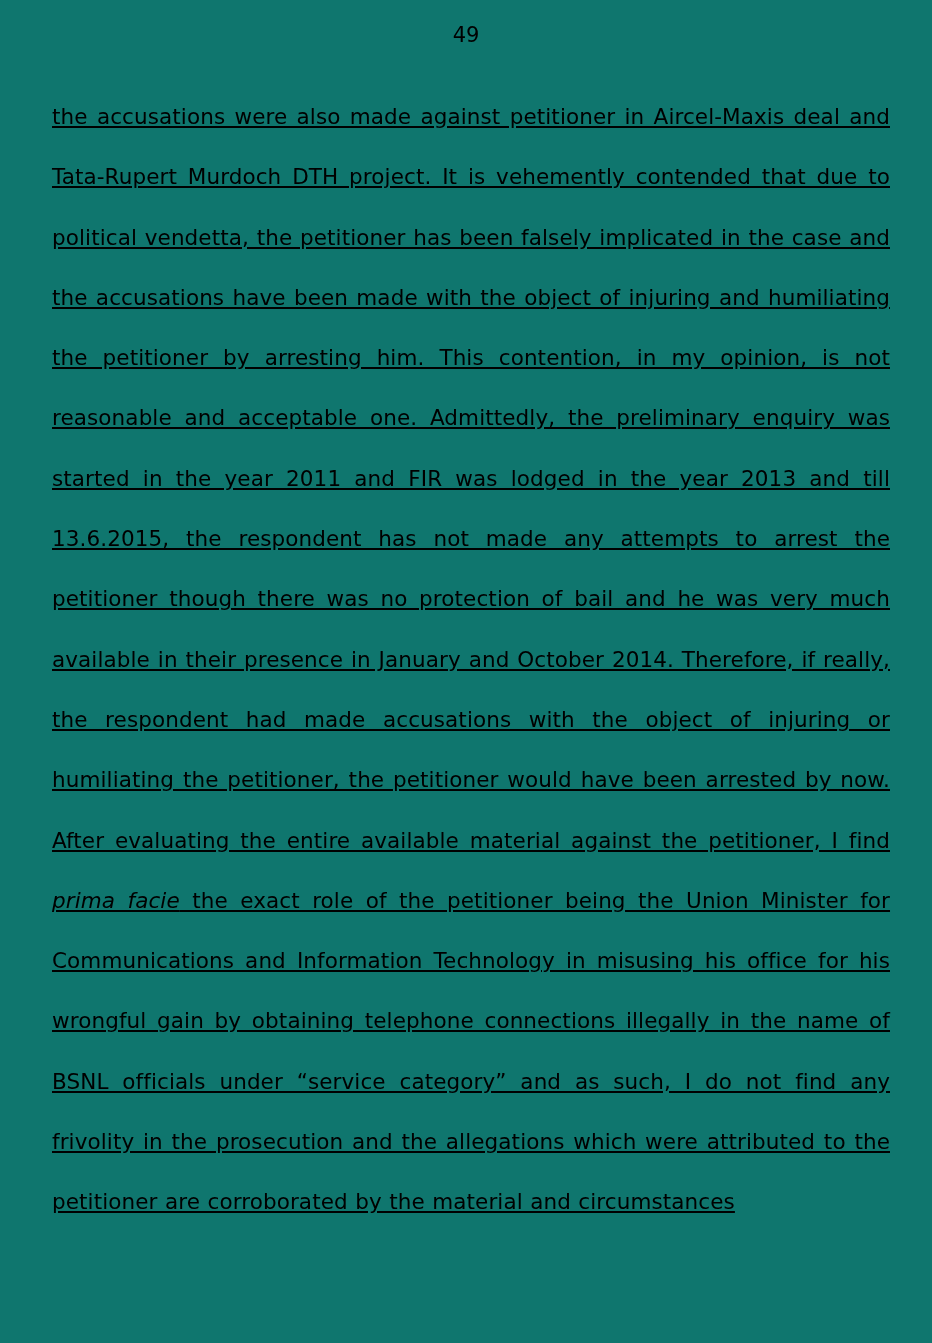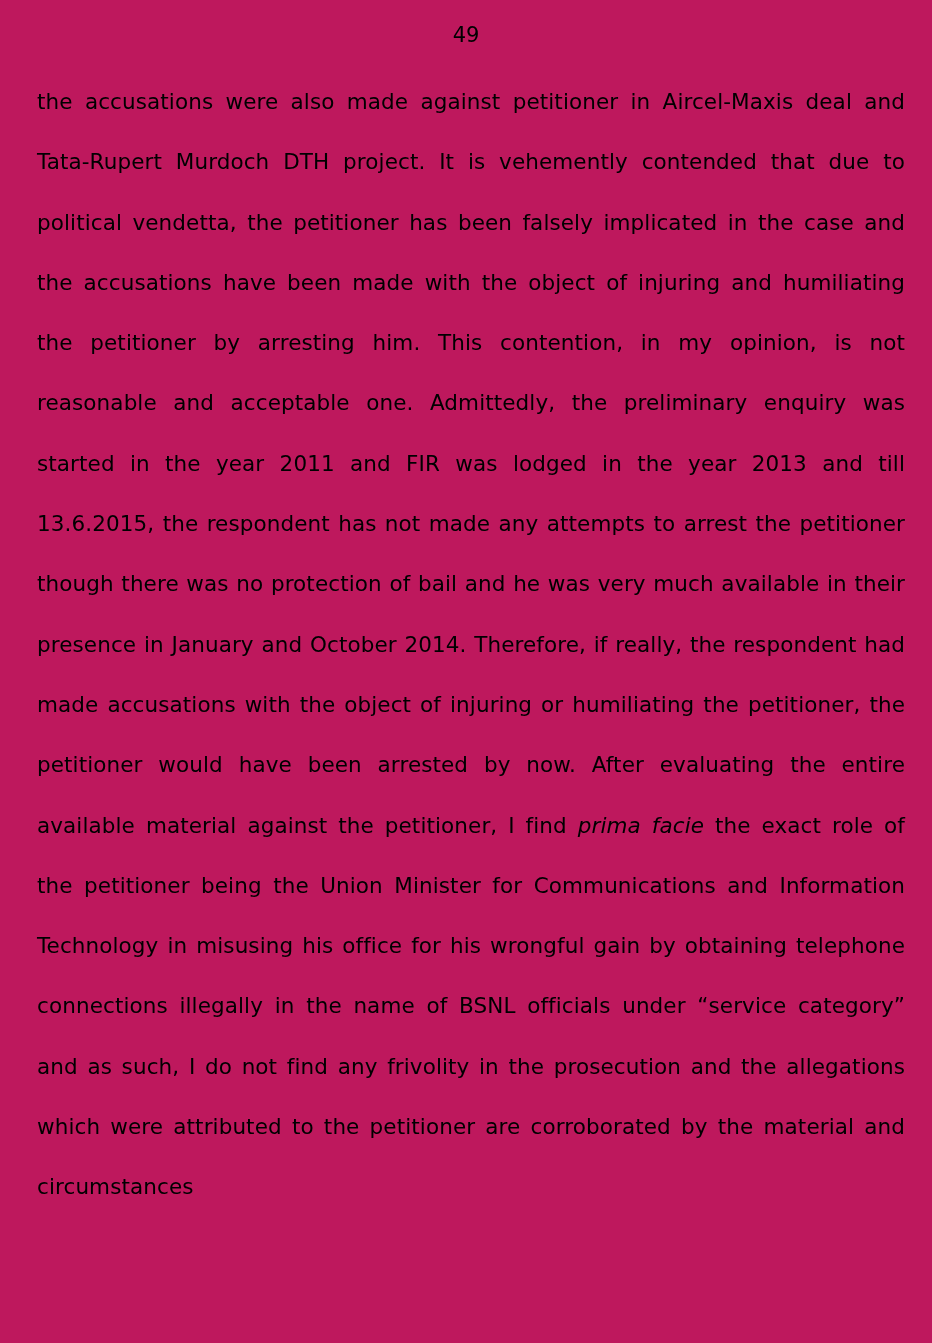--- a/index.html
+++ b/index.html
@@ -9,21 +9,21 @@
   }
   body {
     font-family: "DejaVu Sans", sans-serif;
     color: #000000;
   }
   .page {
     position: relative;
     width: 932px;
     height: 1343px;
     margin: 0 auto;
-    background: #be185d;
+    background: #0f766e;
     box-sizing: border-box;
     overflow: hidden;
   }
   .page-number {
     position: absolute;
     top: 22px;
     left: 0;
     width: 932px;
     text-align: center;
     font-size: 21px;
@@ -35,21 +35,22 @@
     left: 37px;
     width: 868px;
     font-size: 21.5px;
     line-height: 60.3px;
     text-align: justify;
     text-justify: inter-word;
     letter-spacing: 0.1px;
     word-spacing: 0.5px;
   }
   .body-text p {
-    margin: 0;
+    margin: 15px;
+    text-decoration: underline;
   }
   .italic {
     font-style: italic;
   }
 </style>
 </head>
 <body>
 
 <div class="page">
 

